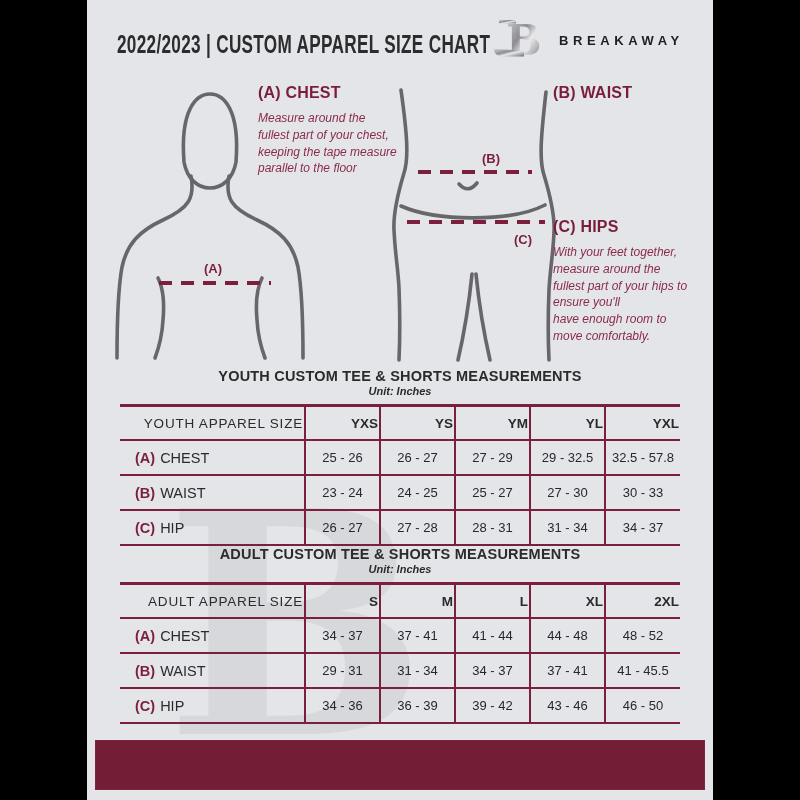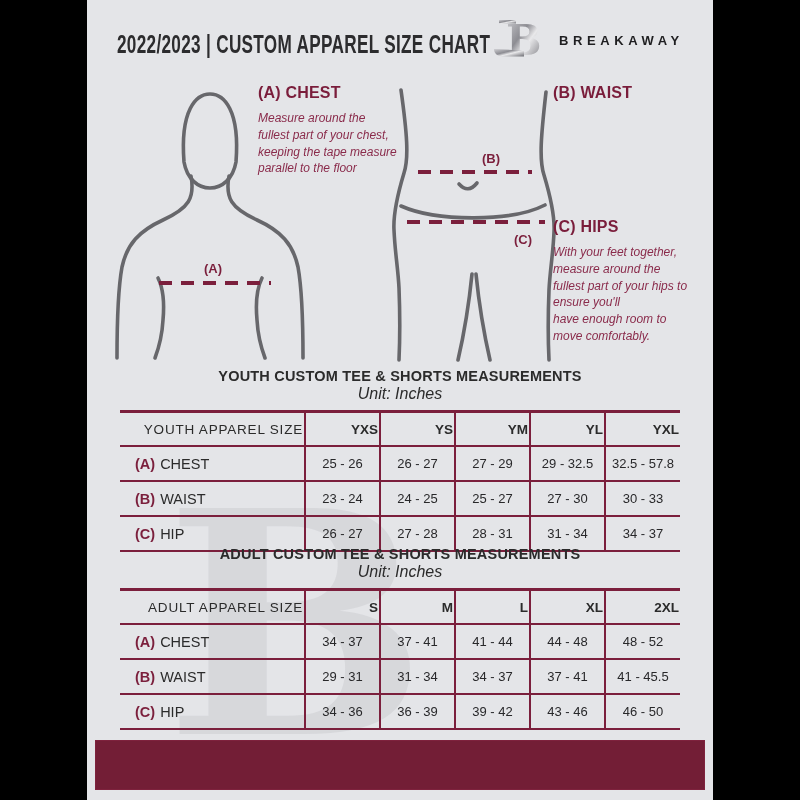--- a/index.html
+++ b/index.html
@@ -45,21 +45,21 @@
     white-space:pre-line;margin:0;
   }
   .sil{fill:none;stroke:#67676b;stroke-width:3.6;stroke-linecap:round;}
   .dash{fill:none;stroke:#7b1f3c;stroke-width:4;stroke-dasharray:13 9;stroke-linecap:butt;}
   .figlabel{font-family:"Liberation Sans",sans-serif;font-size:13px;font-weight:bold;fill:#7b1f3c;}
   
   .tbl-section{position:absolute;left:0;width:626px;z-index:1;}
   .ts-youth{top:368px;}
   .ts-adult{top:546px;}
   .tbl-title{text-align:center;font-weight:bold;font-size:14.5px;color:#2b2b2b;letter-spacing:0.2px;}
-  .tbl-unit{text-align:center;font-style:italic;font-size:16px;color:#2b2b2b;margin-top:1px;}
+  .tbl-unit{text-align:center;font-style:italic;font-size:11px;color:#2b2b2b;margin-top:1px;font-weight:bold;}
   table{
     border-collapse:collapse;table-layout:fixed;width:560px;margin:7px auto 0 auto;
     border-top:3px solid #7b1f3c;border-bottom:2px solid #7b1f3c;
   }
   tr:not(:first-child){border-top:2px solid #7b1f3c;}
   th:not(:first-child),td:not(:first-child){border-left:2px solid #7b1f3c;}
   th{height:30px;font-size:13.5px;font-weight:bold;color:#2b2b2b;text-align:right;}
   th.lbl{font-weight:normal;text-align:right;padding-left:15px;letter-spacing:0.8px;}
   td{height:31px;text-align:center;font-size:13px;color:#28282a;}
   td.lbl{text-align:left;padding-left:15px;font-size:14.5px;color:#2b2b2b;}

